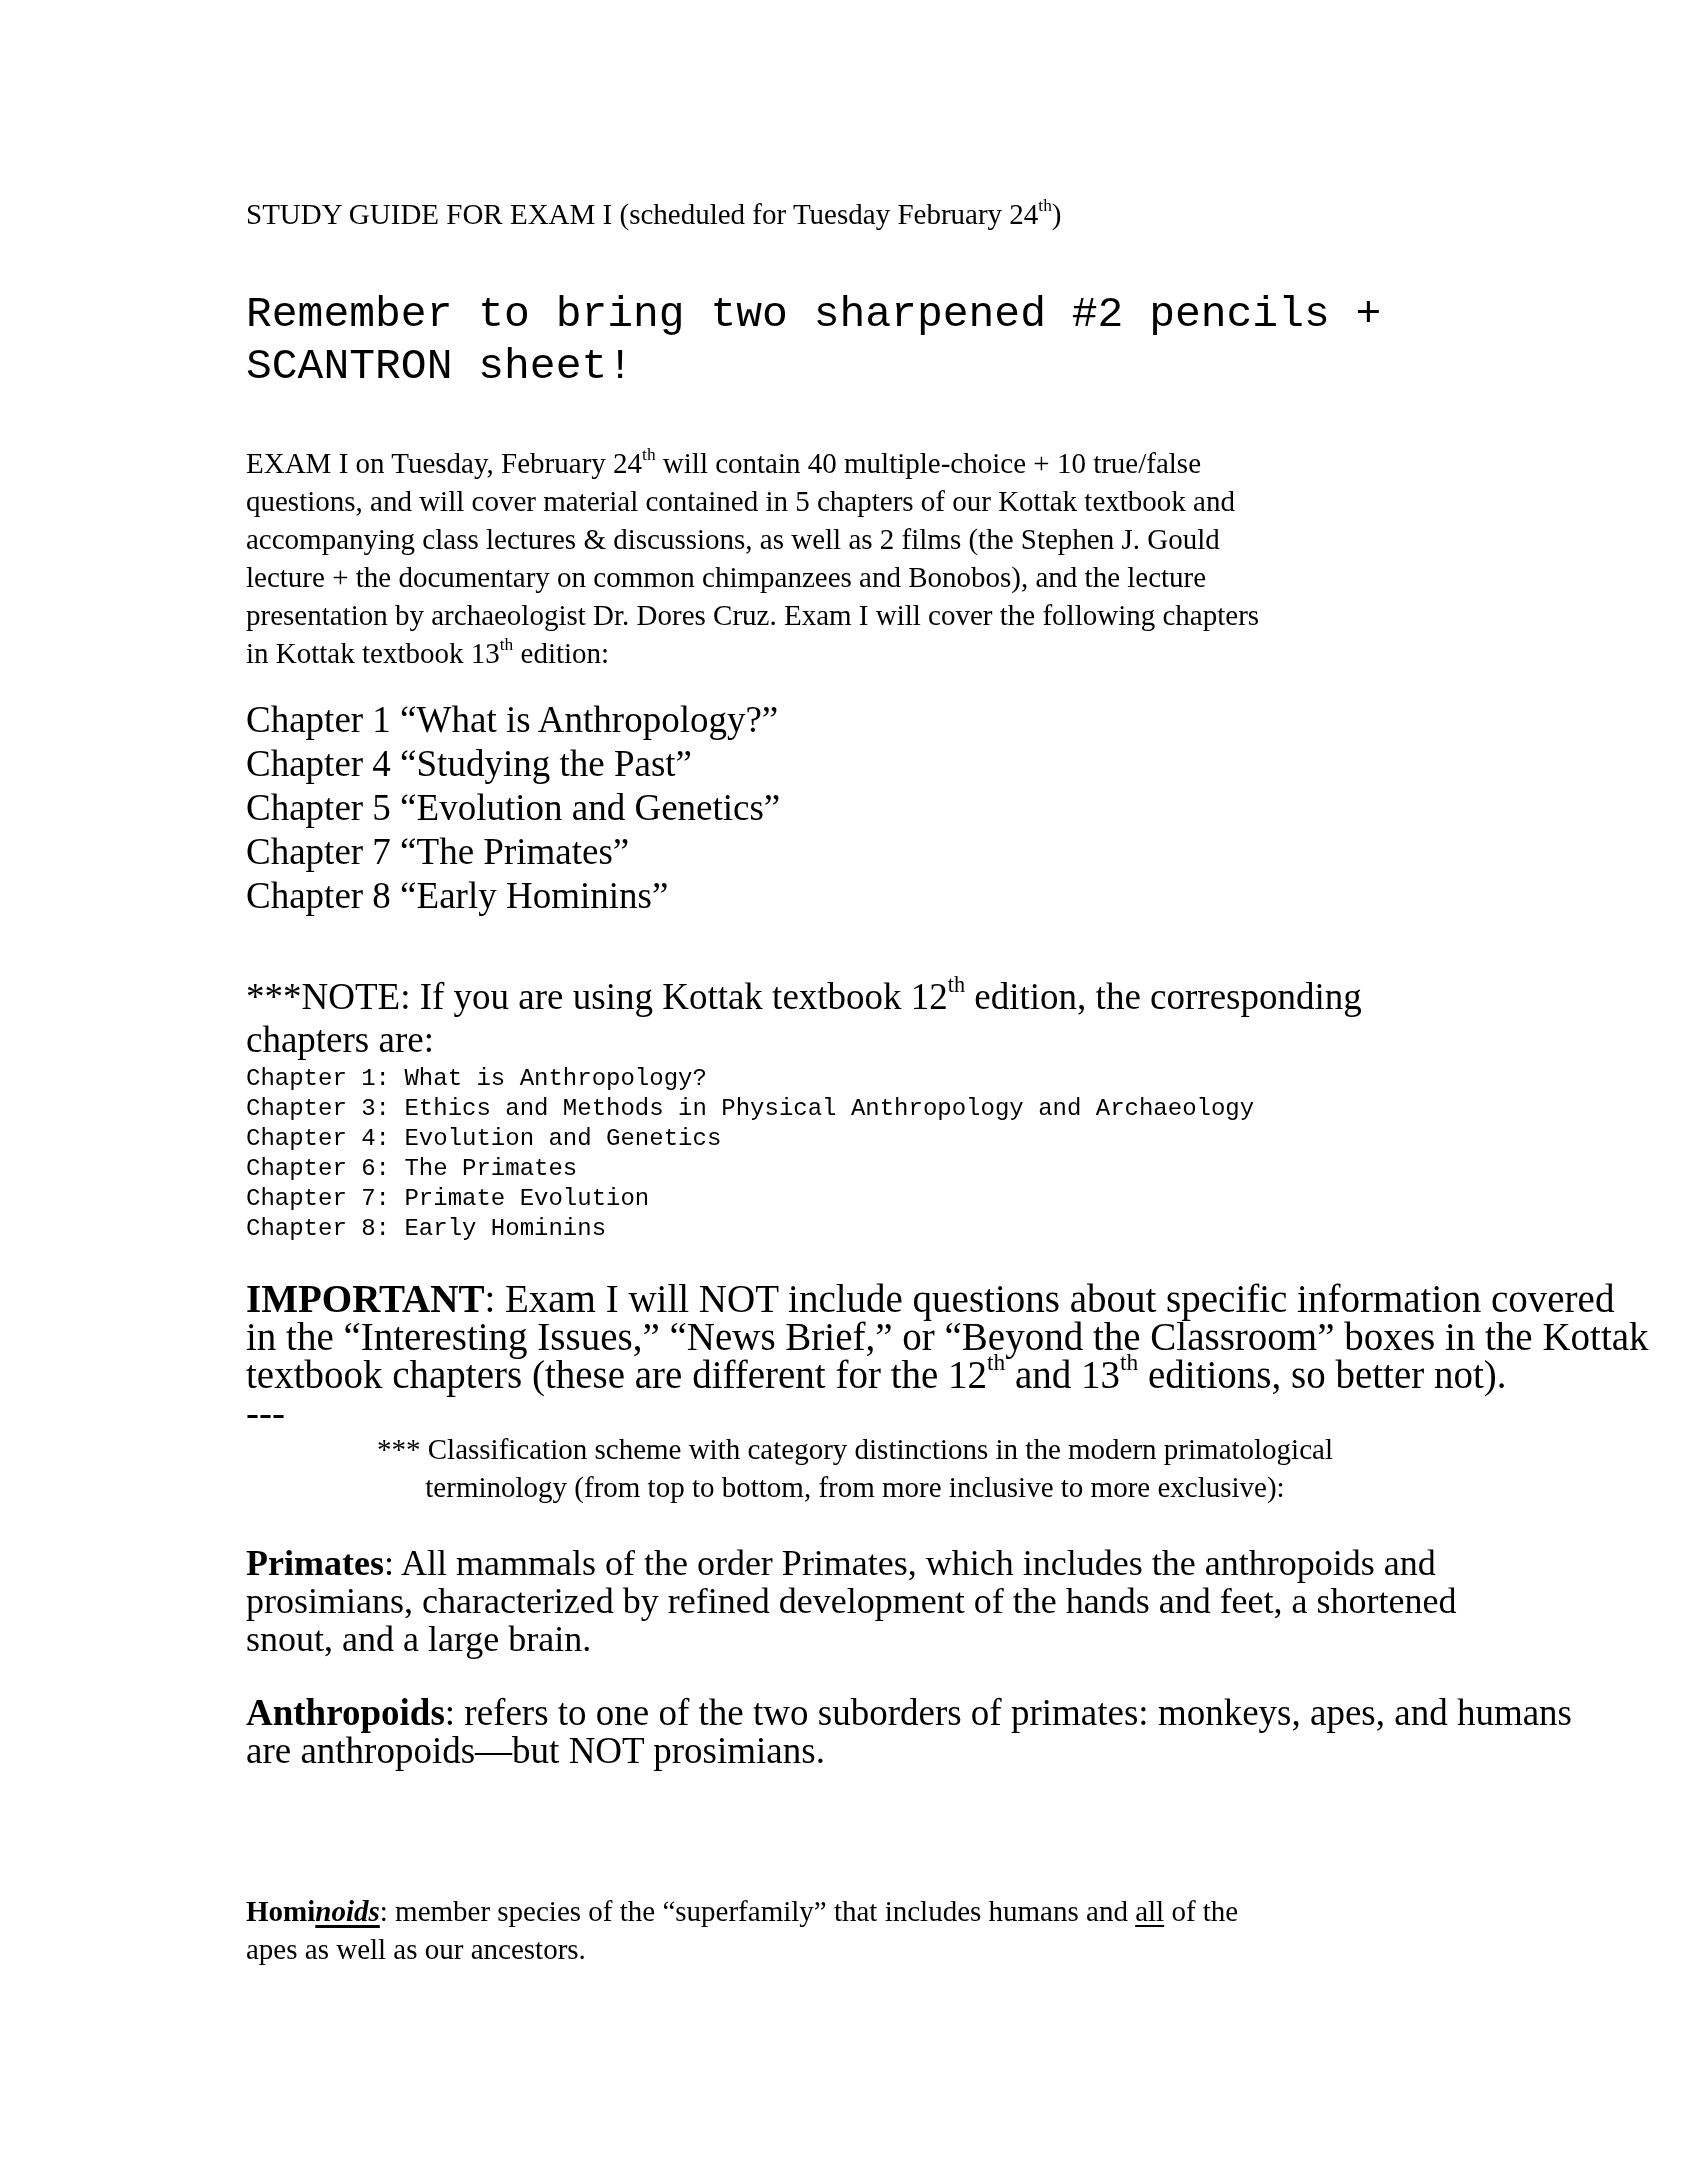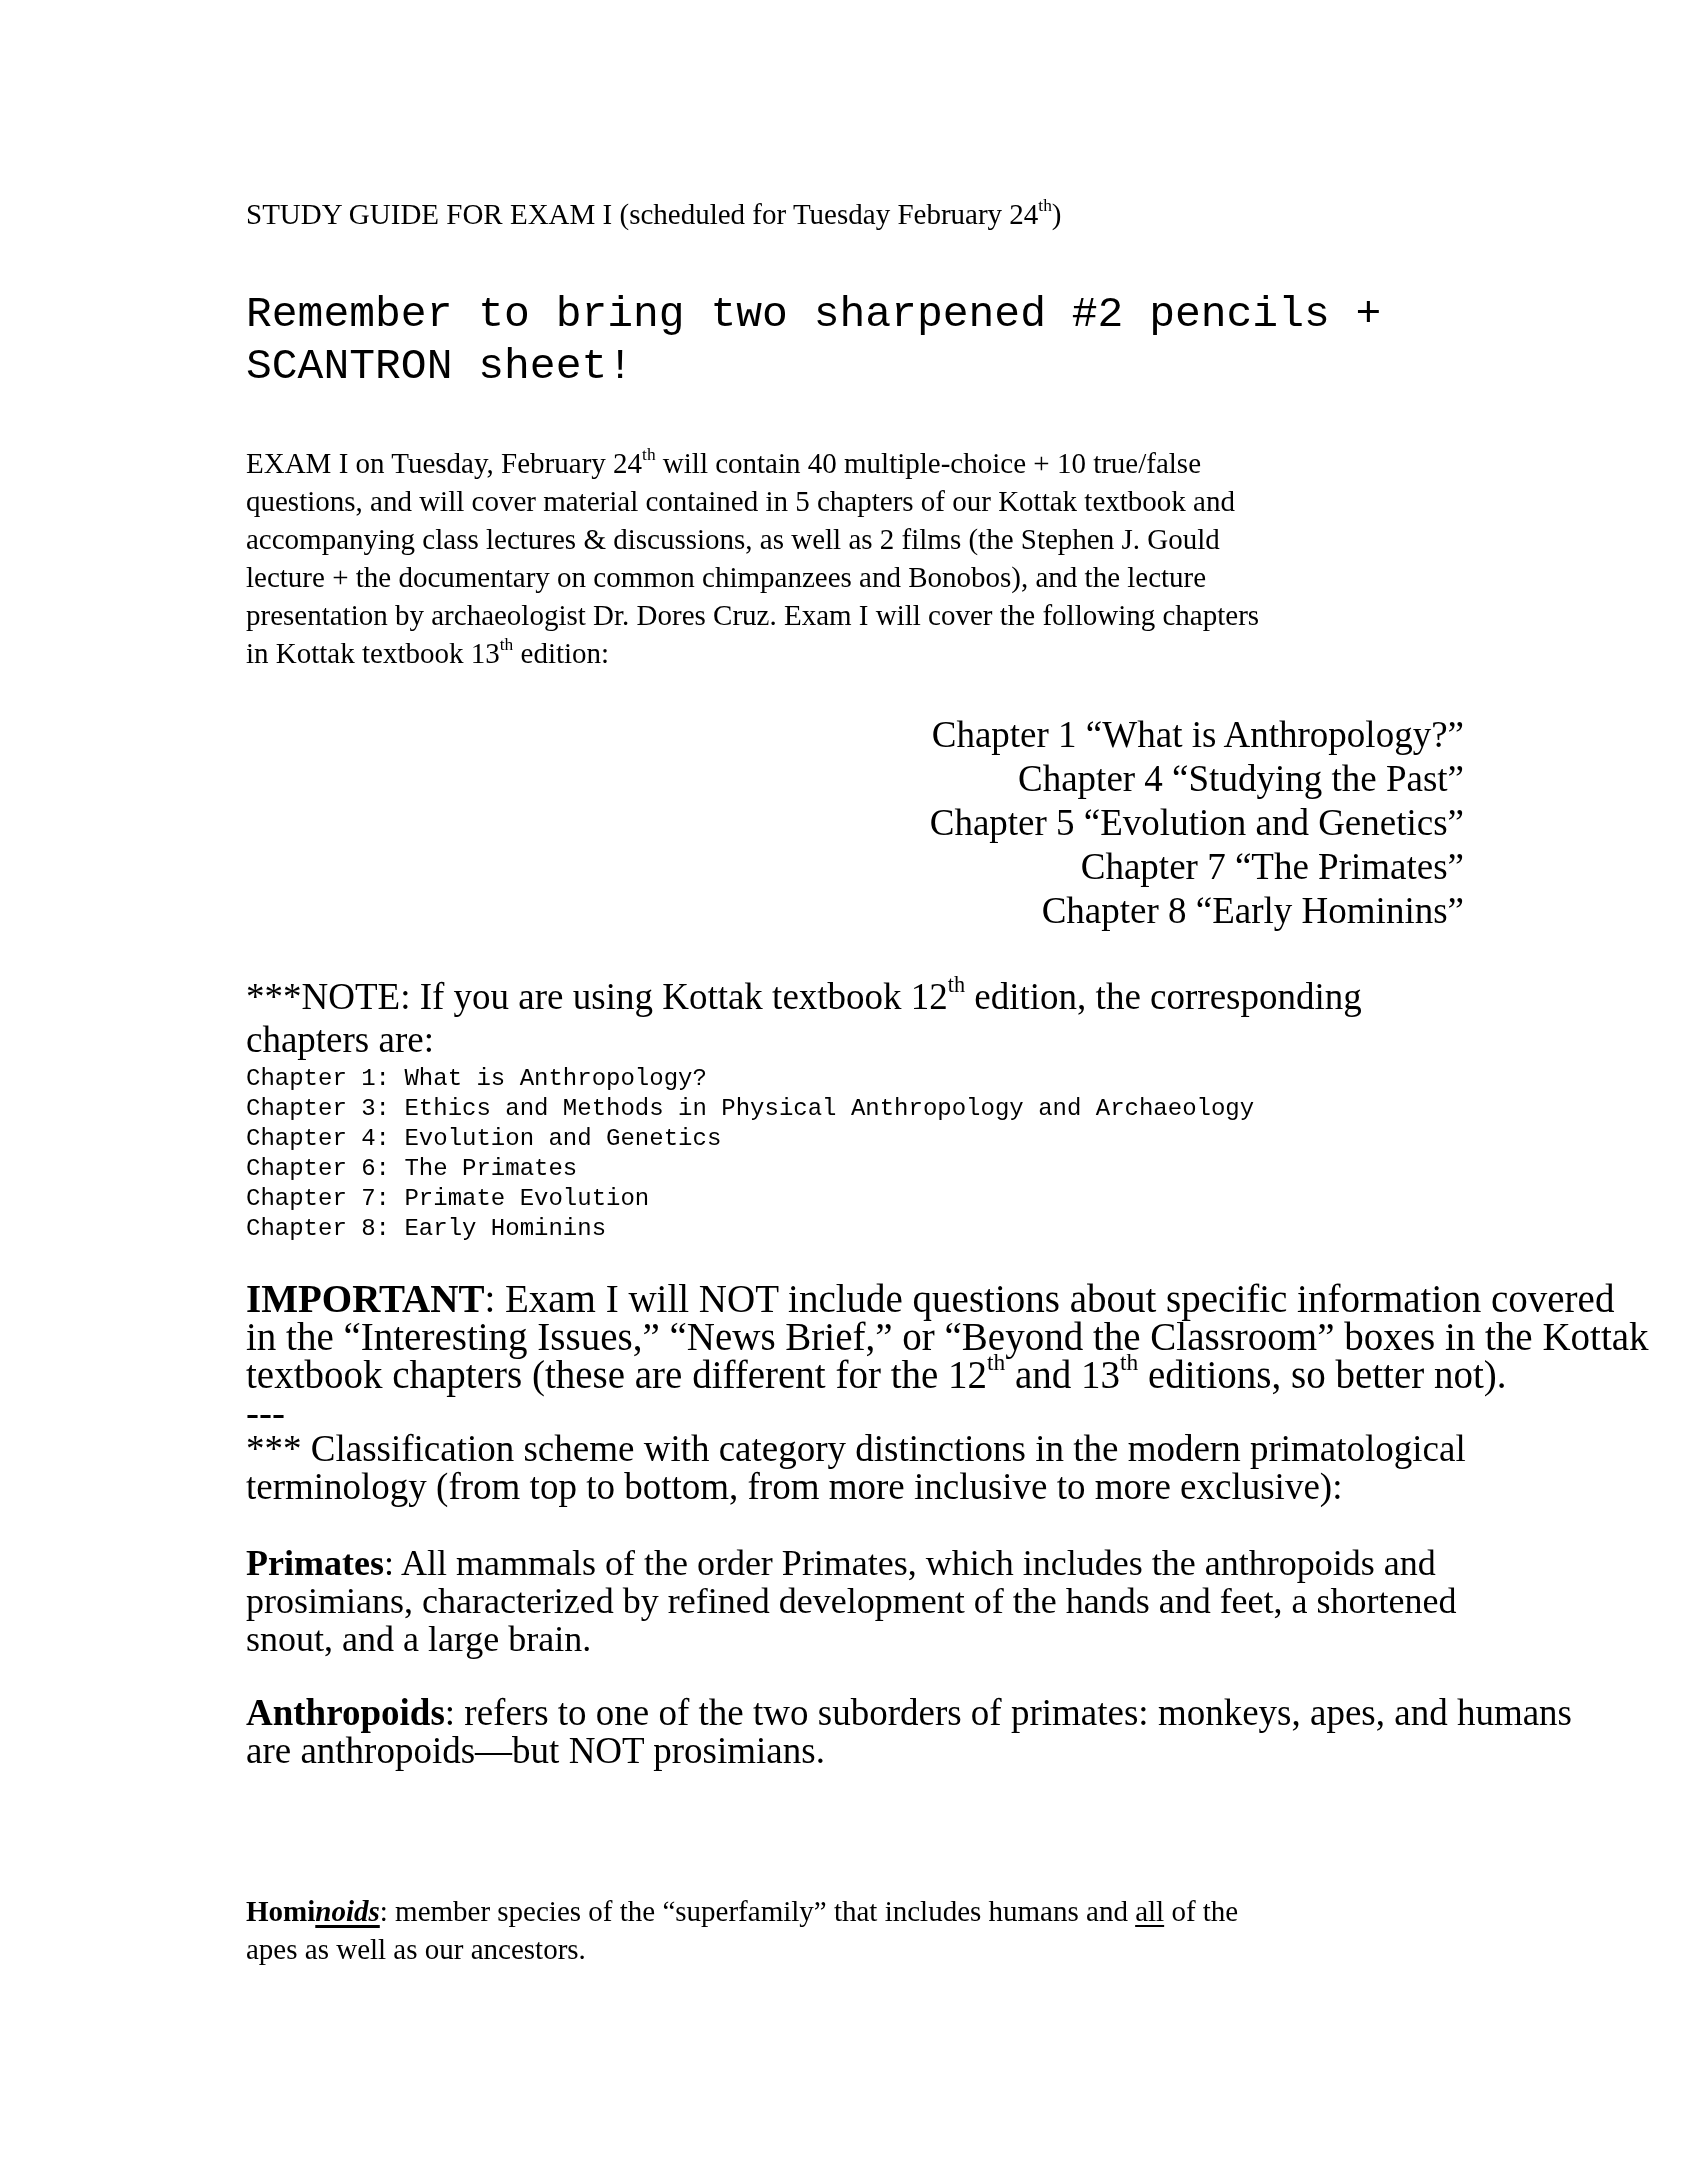--- a/index.html
+++ b/index.html
@@ -4,25 +4,25 @@
 <style>
   html, body { margin: 0; padding: 0; background: #ffffff; }
   body { width: 1683px; height: 2178px; position: relative; overflow: hidden; color: #000; }
   .page { position: absolute; left: 0; top: 0; width: 1536px; height: 2178px; background: #fff; }
   .block { position: absolute; left: 246px; width: 1218px; }
   .serif { font-family: "Liberation Serif", "DejaVu Serif", serif; }
   .sans { font-family: Liberation Mono, monospace; }
   .title { top: 196px; font-size: 29px; line-height: 36px; }
   .reminder { top: 289px; font-size: 43px; line-height: 52px; }
   .para { top: 444px; font-size: 29px; line-height: 38px; }
-  .chapters13 { top: 713px; font-size: 37px; line-height: 44px; text-align: right; }
+  .chapters13 { top: 698px; font-size: 37px; line-height: 44px; }
   .note { top: 975px; font-size: 37px; line-height: 43px; }
   .chapters12 { top: 1064px; font-size: 24px; line-height: 30px; }
   .important { top: 1280px; font-size: 39px; line-height: 38px; }
-  .classif { top: 1430px; font-size: 37px; line-height: 38px; }
+  .classif { top: 1430px; font-size: 29px; line-height: 38px; text-align: center; }
   .def-primates { top: 1544px; font-size: 36px; line-height: 38px; }
   .def-anthro { top: 1694px; font-size: 37px; line-height: 38px; }
   .def-homin { top: 1875px; font-size: 29px; line-height: 38px; margin-top: 17px; }
   sup { font-size: 0.6em; line-height: 0; vertical-align: 0.75em; }
   .line { display: block; white-space: nowrap; }
   b { font-weight: bold; }
   .u { text-decoration: underline; text-decoration-thickness: 2px; text-underline-offset: 4px; }
   .bi { font-weight: bold; font-style: italic; text-decoration: underline; text-decoration-thickness: 3px; text-underline-offset: 4px; }
 </style>
 </head>

